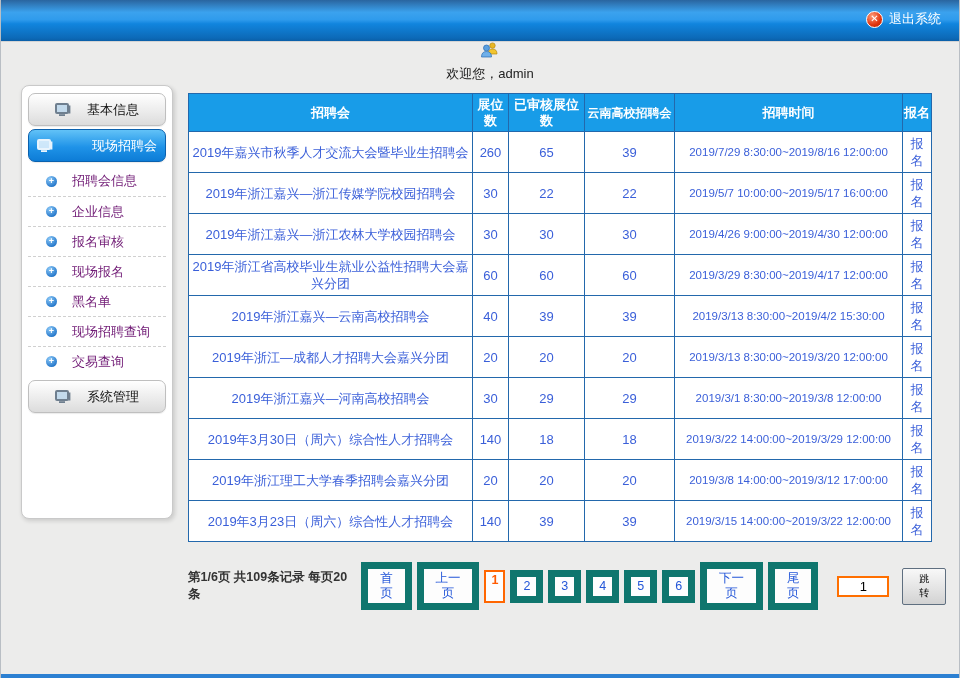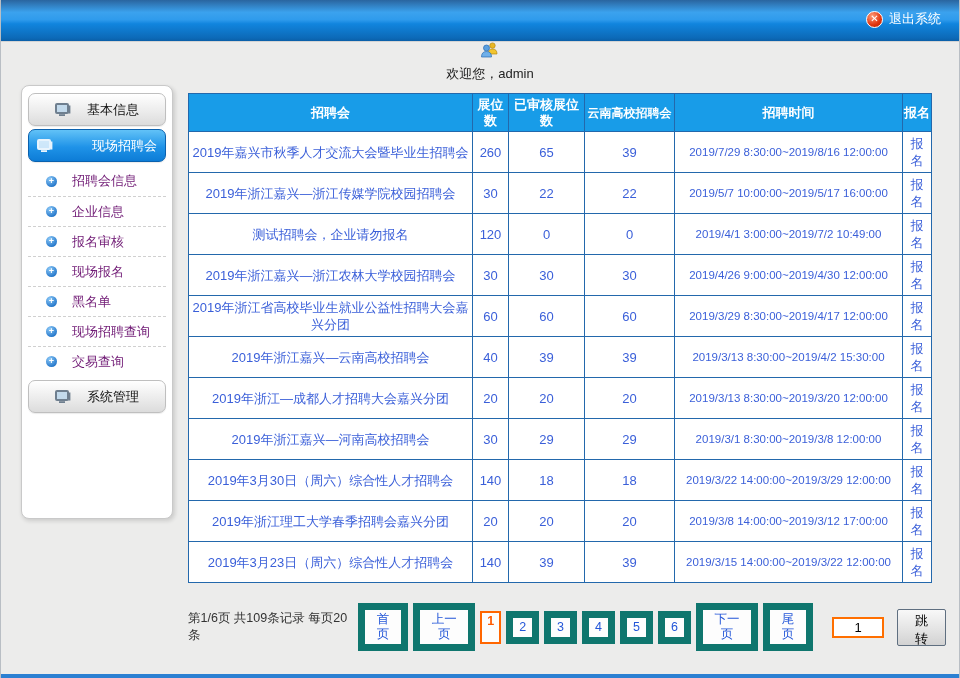--- a/index.html
+++ b/index.html
@@ -78,32 +78,32 @@
   table.fair td {
     color:#3a5fd9; padding:3px 2px; line-height:17px; height:24px;
   }
   table.fair td.c-time { font-size:11.5px; white-space:nowrap; }
   table.fair td.c-act a { color:#3a5fd9; text-decoration:none; cursor:pointer; }
   
   .pager {
     width:758px; margin-top:20px; display:flex; align-items:center; justify-content:flex-end;
     gap:5px; font-size:12.5px; color:#333;
   }
-  .pager .info { margin-right:0; }
+  .pager .info { margin-right:0;font-weight:bold; }
   .pg-btn {
     border:7px solid #0f766e; background:#fdfdfd; color:#2356d8;
     padding:2px 6px; min-width:14px; text-align:center; cursor:pointer; line-height:15px;
   }
   .pg-btn.active { border:2px solid #ff6600; color:#ff5a00; font-weight:bold; padding:1px 5px; }
   .jump-input {
     width:52px; height:21px; border:2px solid #ff6f00; text-align:center;
     font-size:13px; color:#000; margin-left:14px; outline:none; background:#fff;
   }
   .jump-btn {
-    margin-left:8px; padding:2px 11px; font-size:13px; color:#000; cursor:pointer;
+    margin-left:8px; padding:2px 11px; font-size:10px; color:#000; cursor:pointer;
     background:linear-gradient(180deg,#f8f8f8,#e2e2e2 60%,#d2d2d2);
     border:1px solid #5f6f80; border-radius:2px; height:37px;
   }
   
   .bottom-bar { position:absolute; left:0; right:0; bottom:0; height:4px; background:#2c80d2; }
 </style>
 </head>
 <body>
 
 <div class="topbar">
@@ -221,28 +221,20 @@
           </tr>
           <tr>
             <td class="c-title">2019年浙江嘉兴—浙江传媒学院校园招聘会</td>
             <td class="c-num">30</td>
             <td class="c-num">22</td>
             <td class="c-num">22</td>
             <td class="c-time">2019/5/7 10:00:00~2019/5/17 16:00:00</td>
             <td class="c-act"><a>报名</a></td>
           </tr>
           <tr>
-            <td class="c-title">测试招聘会，企业请勿报名</td>
-            <td class="c-num">120</td>
-            <td class="c-num">0</td>
-            <td class="c-num">0</td>
-            <td class="c-time">2019/4/1 3:00:00~2019/7/2 10:49:00</td>
-            <td class="c-act"><a>报名</a></td>
-          </tr>
-          <tr>
             <td class="c-title">2019年浙江嘉兴—浙江农林大学校园招聘会</td>
             <td class="c-num">30</td>
             <td class="c-num">30</td>
             <td class="c-num">30</td>
             <td class="c-time">2019/4/26 9:00:00~2019/4/30 12:00:00</td>
             <td class="c-act"><a>报名</a></td>
           </tr>
           <tr>
             <td class="c-title">2019年浙江省高校毕业生就业公益性招聘大会嘉兴分团</td>
             <td class="c-num">60</td>

